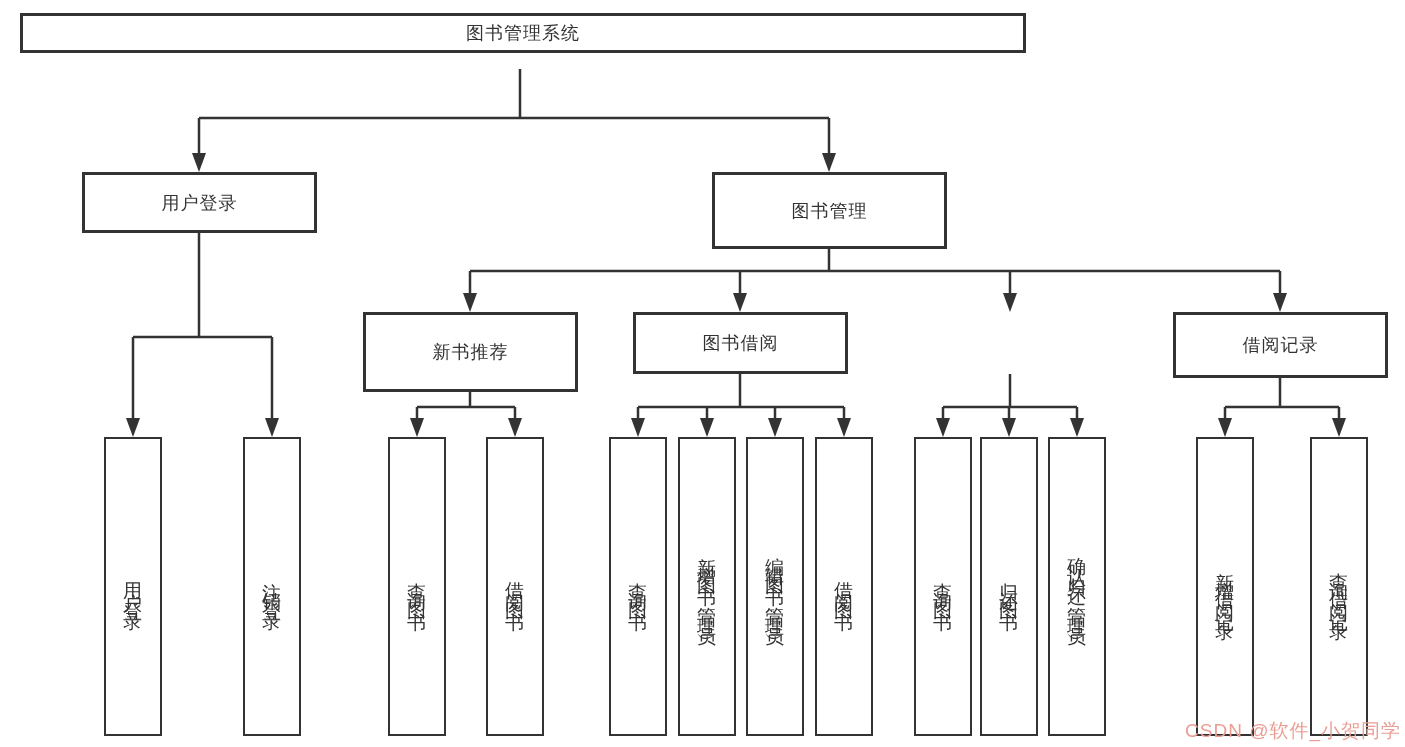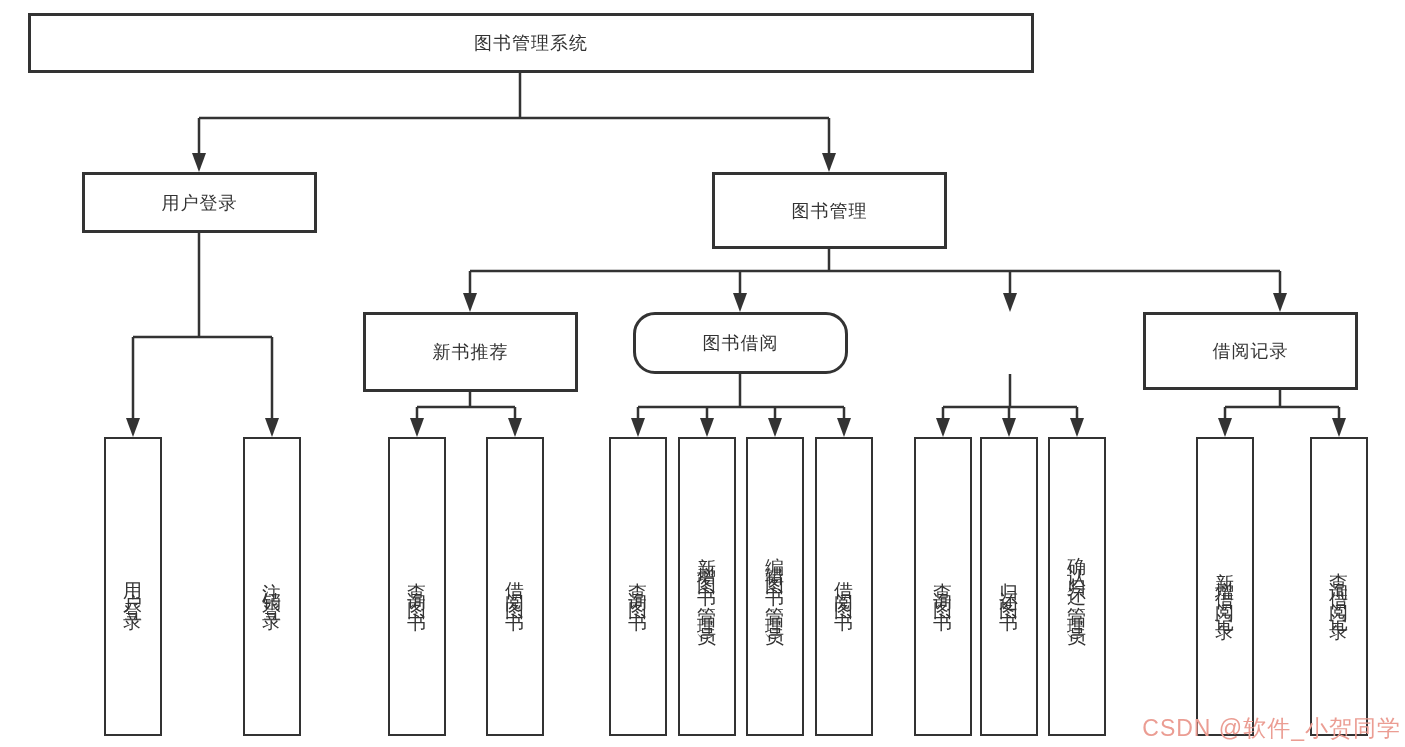--- a/index.html
+++ b/index.html
@@ -36,21 +36,21 @@
     letter-spacing:10px;
     writing-mode:vertical-rl;
     text-orientation:mixed;
     white-space:normal;
     line-height:1;
   }
   .root-box{font-size:18px;}
   .watermark{
     position:absolute;
     right:4px;bottom:3px;
-    font-size:23px;
+    font-size:19px;
     letter-spacing:1px;
     z-index:5;
     text-align:right;
   }
 </style>
 </head>
 <body>
 
 <div class="stage">
 
@@ -97,28 +97,28 @@
       <path class="ah" d="M1070 418 L1084 418 L1077 437 Z"></path>
     </g>
 
     <g>
       <path class="wire" d="M1280 374 V407 M1225 407 H1339 M1225 407 V421 M1339 407 V421"></path>
       <path class="ah" d="M1218 418 L1232 418 L1225 437 Z"></path>
       <path class="ah" d="M1332 418 L1346 418 L1339 437 Z"></path>
     </g>
   </svg>
 
-  <div class="box root-box" style="left:28px;top:13px;width:1006px;height:60px;">图书管理系统</div>
+  <div class="box root-box" style="left:20px;top:13px;width:1006px;height:40px;">图书管理系统</div>
 
   <div class="box" style="left:82px;top:172px;width:235px;height:61px;">用户登录</div>
   <div class="box" style="left:712px;top:172px;width:235px;height:77px;">图书管理</div>
 
   <div class="box" style="left:363px;top:312px;width:215px;height:80px;">新书推荐</div>
-  <div class="box" style="left:633px;top:312px;width:215px;height:62px;border-radius:22px;">图书借阅</div>
-  <div class="box" style="left:1143px;top:312px;width:215px;height:78px;text-align:right;">借阅记录</div>
+  <div class="box" style="left:633px;top:312px;width:215px;height:62px;">图书借阅</div>
+  <div class="box" style="left:1173px;top:312px;width:215px;height:66px;text-align:right;">借阅记录</div>
 
   <div class="box leaf" style="left:104px;top:437px;width:58px;height:299px;">用户登录</div>
   <div class="box leaf" style="left:243px;top:437px;width:58px;height:299px;">注销登录</div>
 
   <div class="box leaf" style="left:388px;top:437px;width:58px;height:299px;">查询图书</div>
   <div class="box leaf" style="left:486px;top:437px;width:58px;height:299px;">借阅图书</div>
 
   <div class="box leaf" style="left:609px;top:437px;width:58px;height:299px;">查询图书</div>
   <div class="box leaf" style="left:678px;top:437px;width:58px;height:299px;">新增图书（管理员）</div>
   <div class="box leaf" style="left:746px;top:437px;width:58px;height:299px;">编辑图书（管理员）</div>

